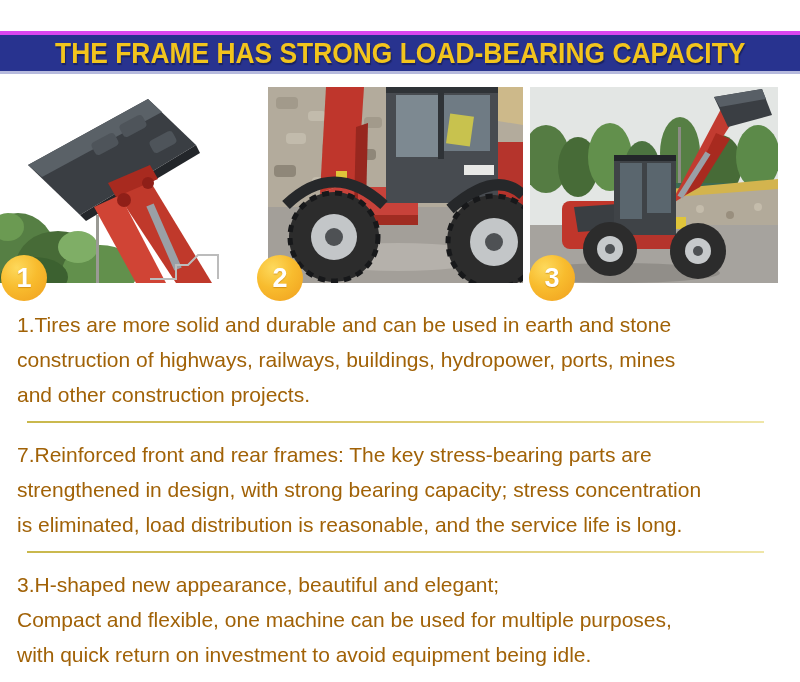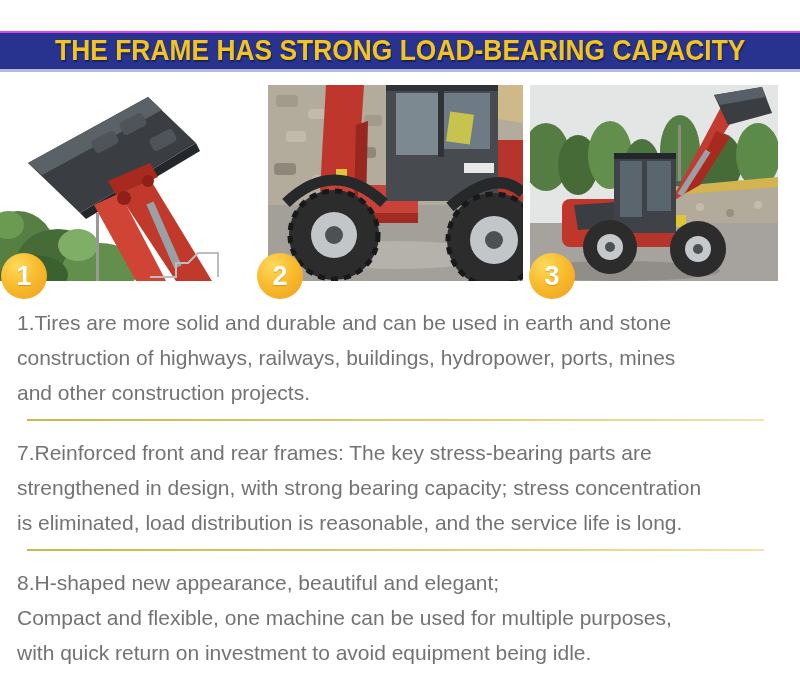--- a/index.html
+++ b/index.html
@@ -8,23 +8,23 @@
     background:#ffffff;
     font-family:"Liberation Sans", sans-serif;
     overflow:hidden;
     position:relative;
   }
   
   .banner{
     margin-top:31px;
     height:36px;
     background:#28338f;
-    border-top:2px solid #d946ef;
+    border-top:4px solid #d946ef;
     border-bottom:3px solid #b6badd;
-    display:flex;justify-content:center;
+    display:flex;align-items:center;justify-content:center;
   }
   .banner-title{
     font-size:30px;
     font-weight:bold;
     color:#f2c41d;
     letter-spacing:0px;
     transform:scaleX(0.88);
     transform-origin:center;
     white-space:nowrap;
     text-shadow:1px 2px 1px rgba(15,20,60,0.55);
@@ -52,21 +52,21 @@
     z-index:5;
     text-shadow:0 1px 1px rgba(180,110,0,0.5);
   }
   .badge-1{left:1px;}
   .badge-2{left:-11px;}
   .badge-3{left:-1px;}
   
   .text-section{
     margin-top:24px;
     padding:0 20px 0 17px;
-    color:#737373;
+    color:#a16207;
   }
   .feature-paragraph{
     margin:0;
     font-size:21px;
     line-height:35px;
     white-space:pre-line;
   }
   .separator{
     border:none;
     height:2px;
@@ -241,16 +241,16 @@
 
 <div class="text-section">
   <p class="feature-paragraph">1.Tires are more solid and durable and can be used in earth and stone
 construction of highways, railways, buildings, hydropower, ports, mines
 and other construction projects.</p>
   <hr class="separator">
   <p class="feature-paragraph">7.Reinforced front and rear frames: The key stress-bearing parts are
 strengthened in design, with strong bearing capacity; stress concentration
 is eliminated, load distribution is reasonable, and the service life is long.</p>
   <hr class="separator">
-  <p class="feature-paragraph">8.H-shaped new appearance, beautiful and elegant;
+  <p class="feature-paragraph">3.H-shaped new appearance, beautiful and elegant;
 Compact and flexible, one machine can be used for multiple purposes,
 with quick return on investment to avoid equipment being idle.</p>
 </div>
 
 </body></html>

